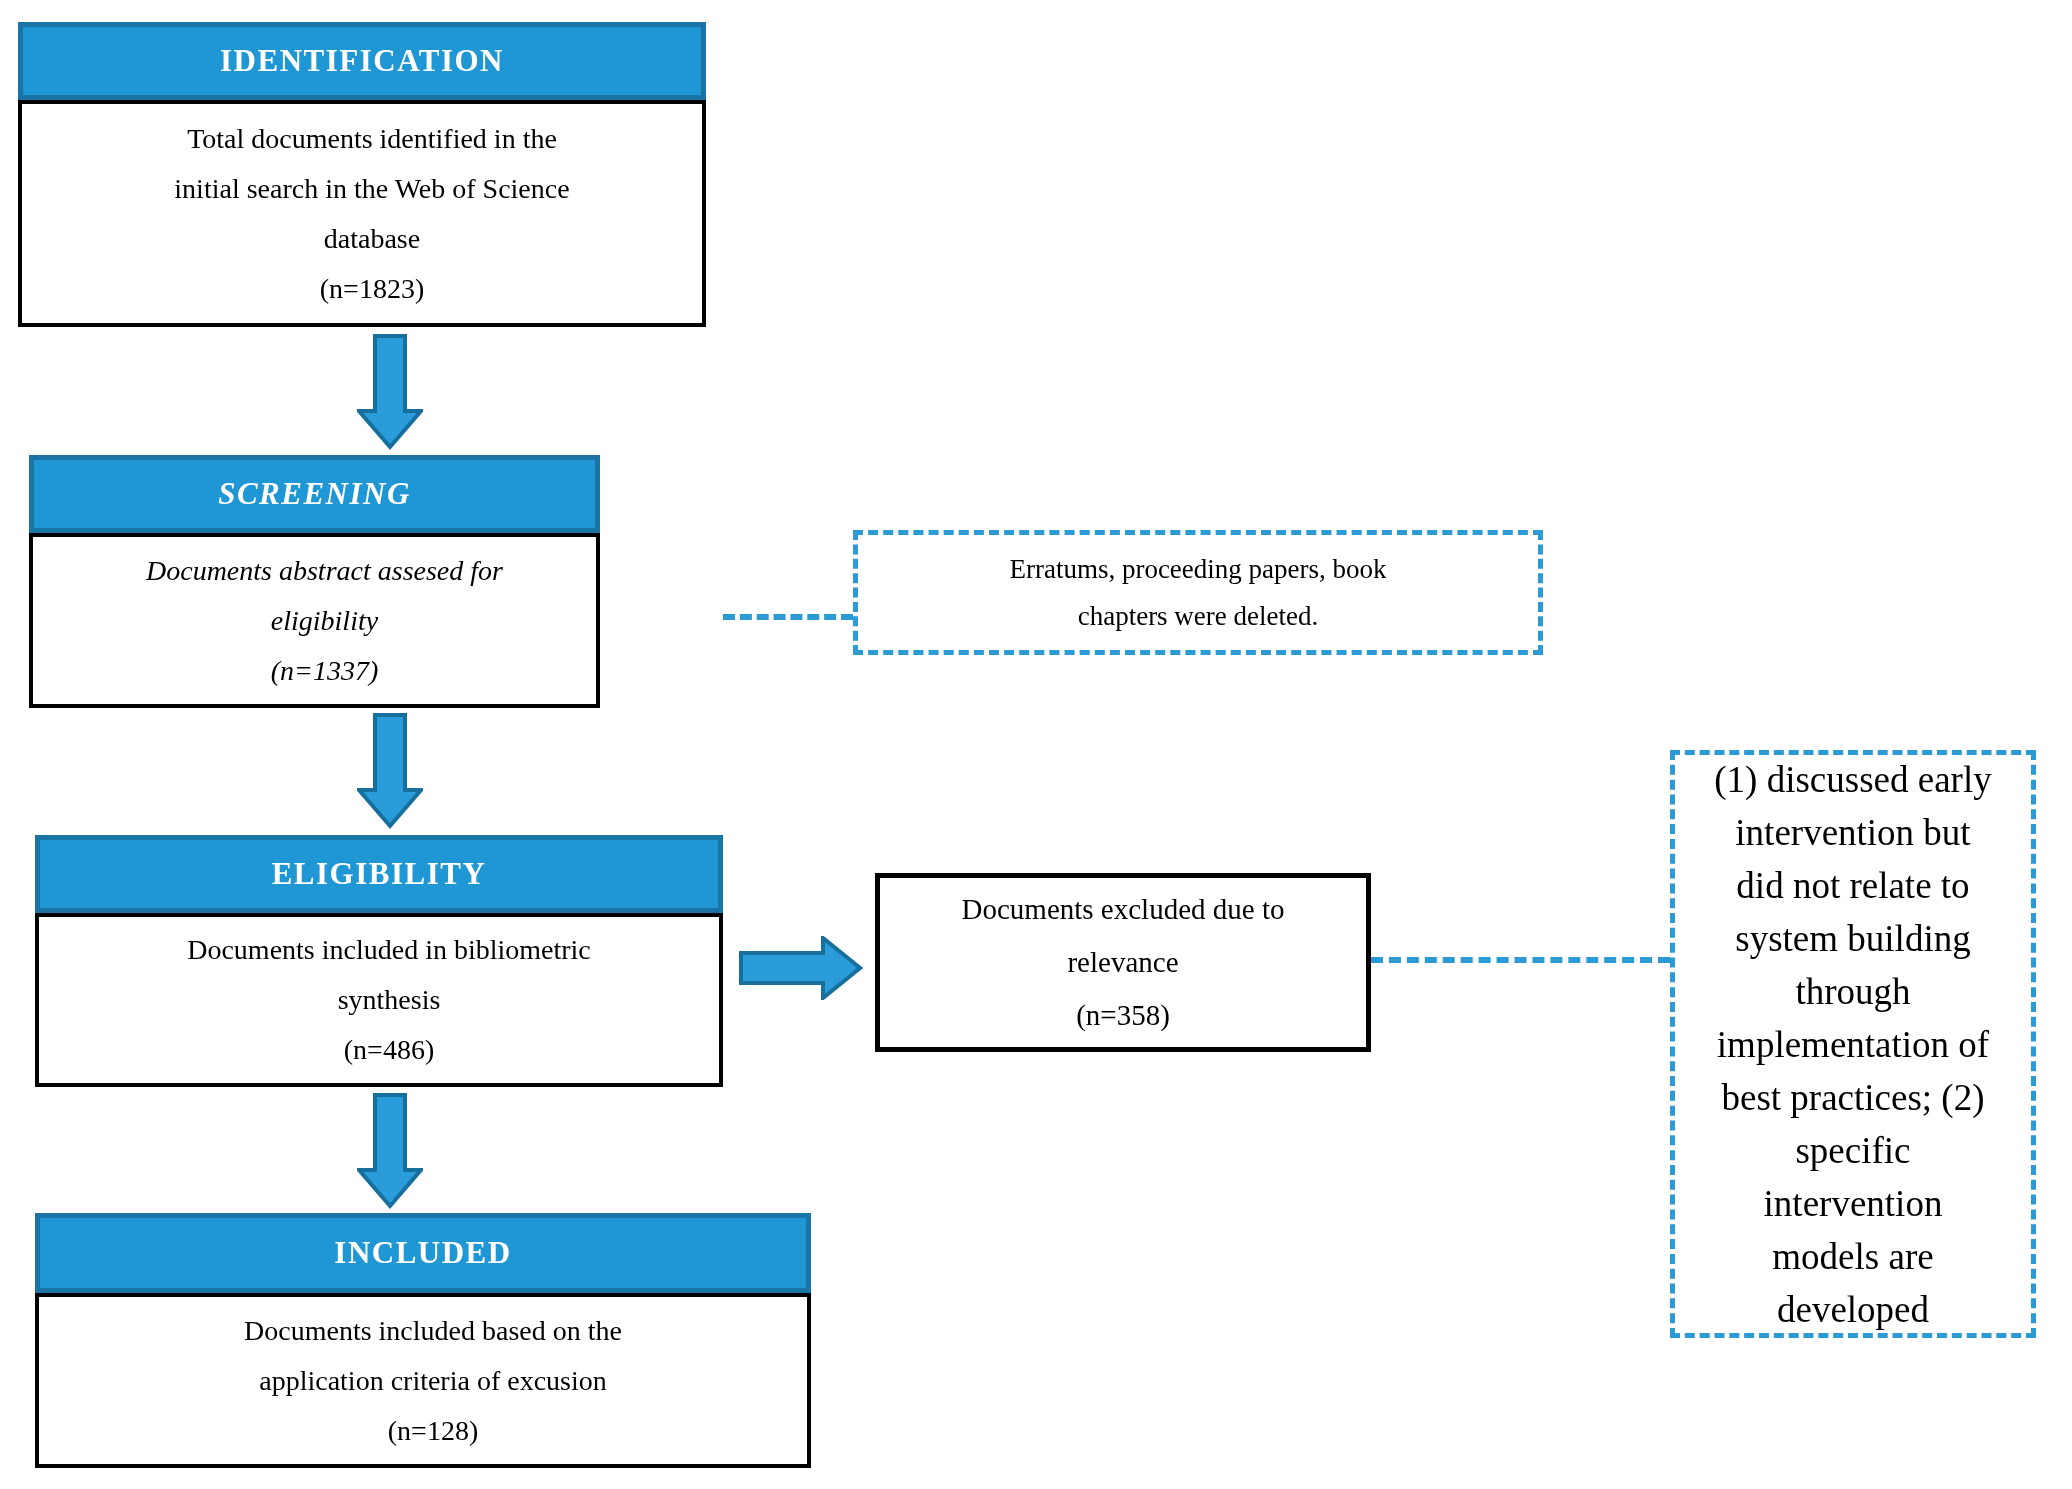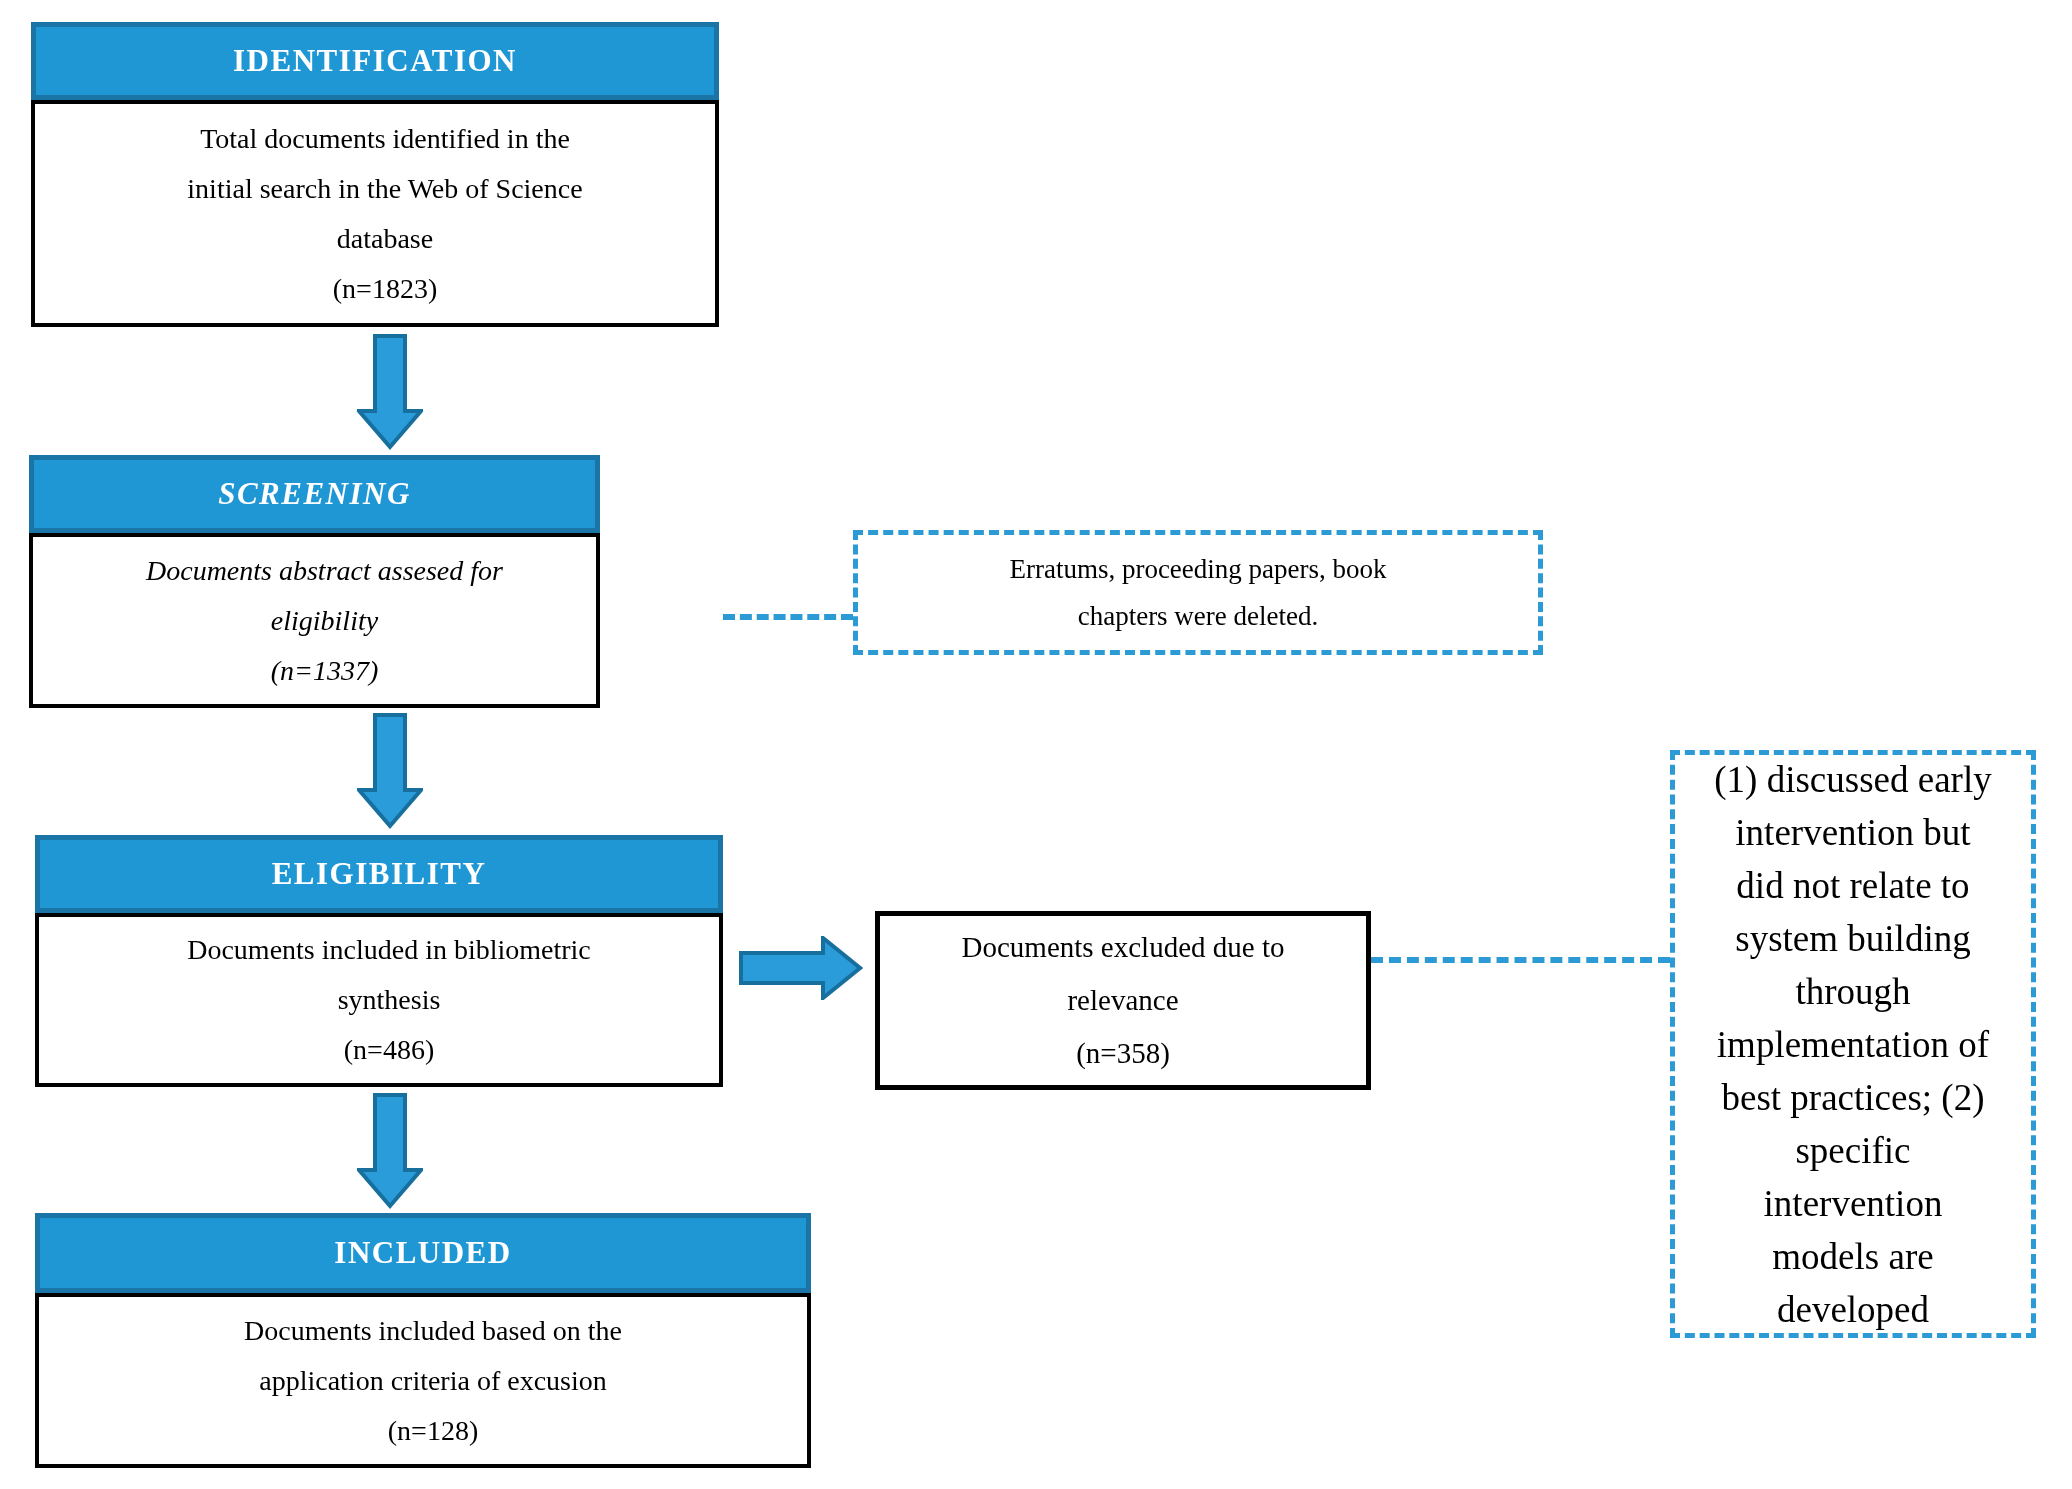--- a/index.html
+++ b/index.html
@@ -45,21 +45,20 @@
     white-space:pre-line;
     padding-left:20px;
   }
   .solid-note{
     position:absolute;box-sizing:border-box;
     border:5px solid var(--box-border);
     display:flex;align-items:center;justify-content:center;
     text-align:center;
     font-size:29px;line-height:53px;white-space:pre-line;
     background:var(--background);
-    margin-top:38px;
   }
   .dashed-note{
     position:absolute;box-sizing:border-box;
     border:5px dashed var(--dashed-blue);
     display:flex;align-items:center;justify-content:center;
     text-align:center;white-space:pre-line;
     background:var(--background);
   }
   .dashed-note.small{font-size:27px;line-height:47px;}
   .dashed-note.tall{font-size:37px;line-height:53px;}
@@ -73,21 +72,21 @@
     stroke:var(--arrow-stroke);
     stroke-width:4;
     stroke-linejoin:miter;
   }
 </style>
 </head>
 <body>
 
 <div class="canvas">
 
-  <div class="stage" style="left:31px;top:22px;width:688px;">
+  <div class="stage" style="left:18px;top:22px;width:688px;">
     <div class="stage-header">
       <span>IDENTIFICATION</span>
     </div>
     <div class="stage-body" style="height:227px;">
       <div>Total documents identified in the
 initial search in the Web of Science
 database
 (n=1823)</div>
     </div>
   </div>

